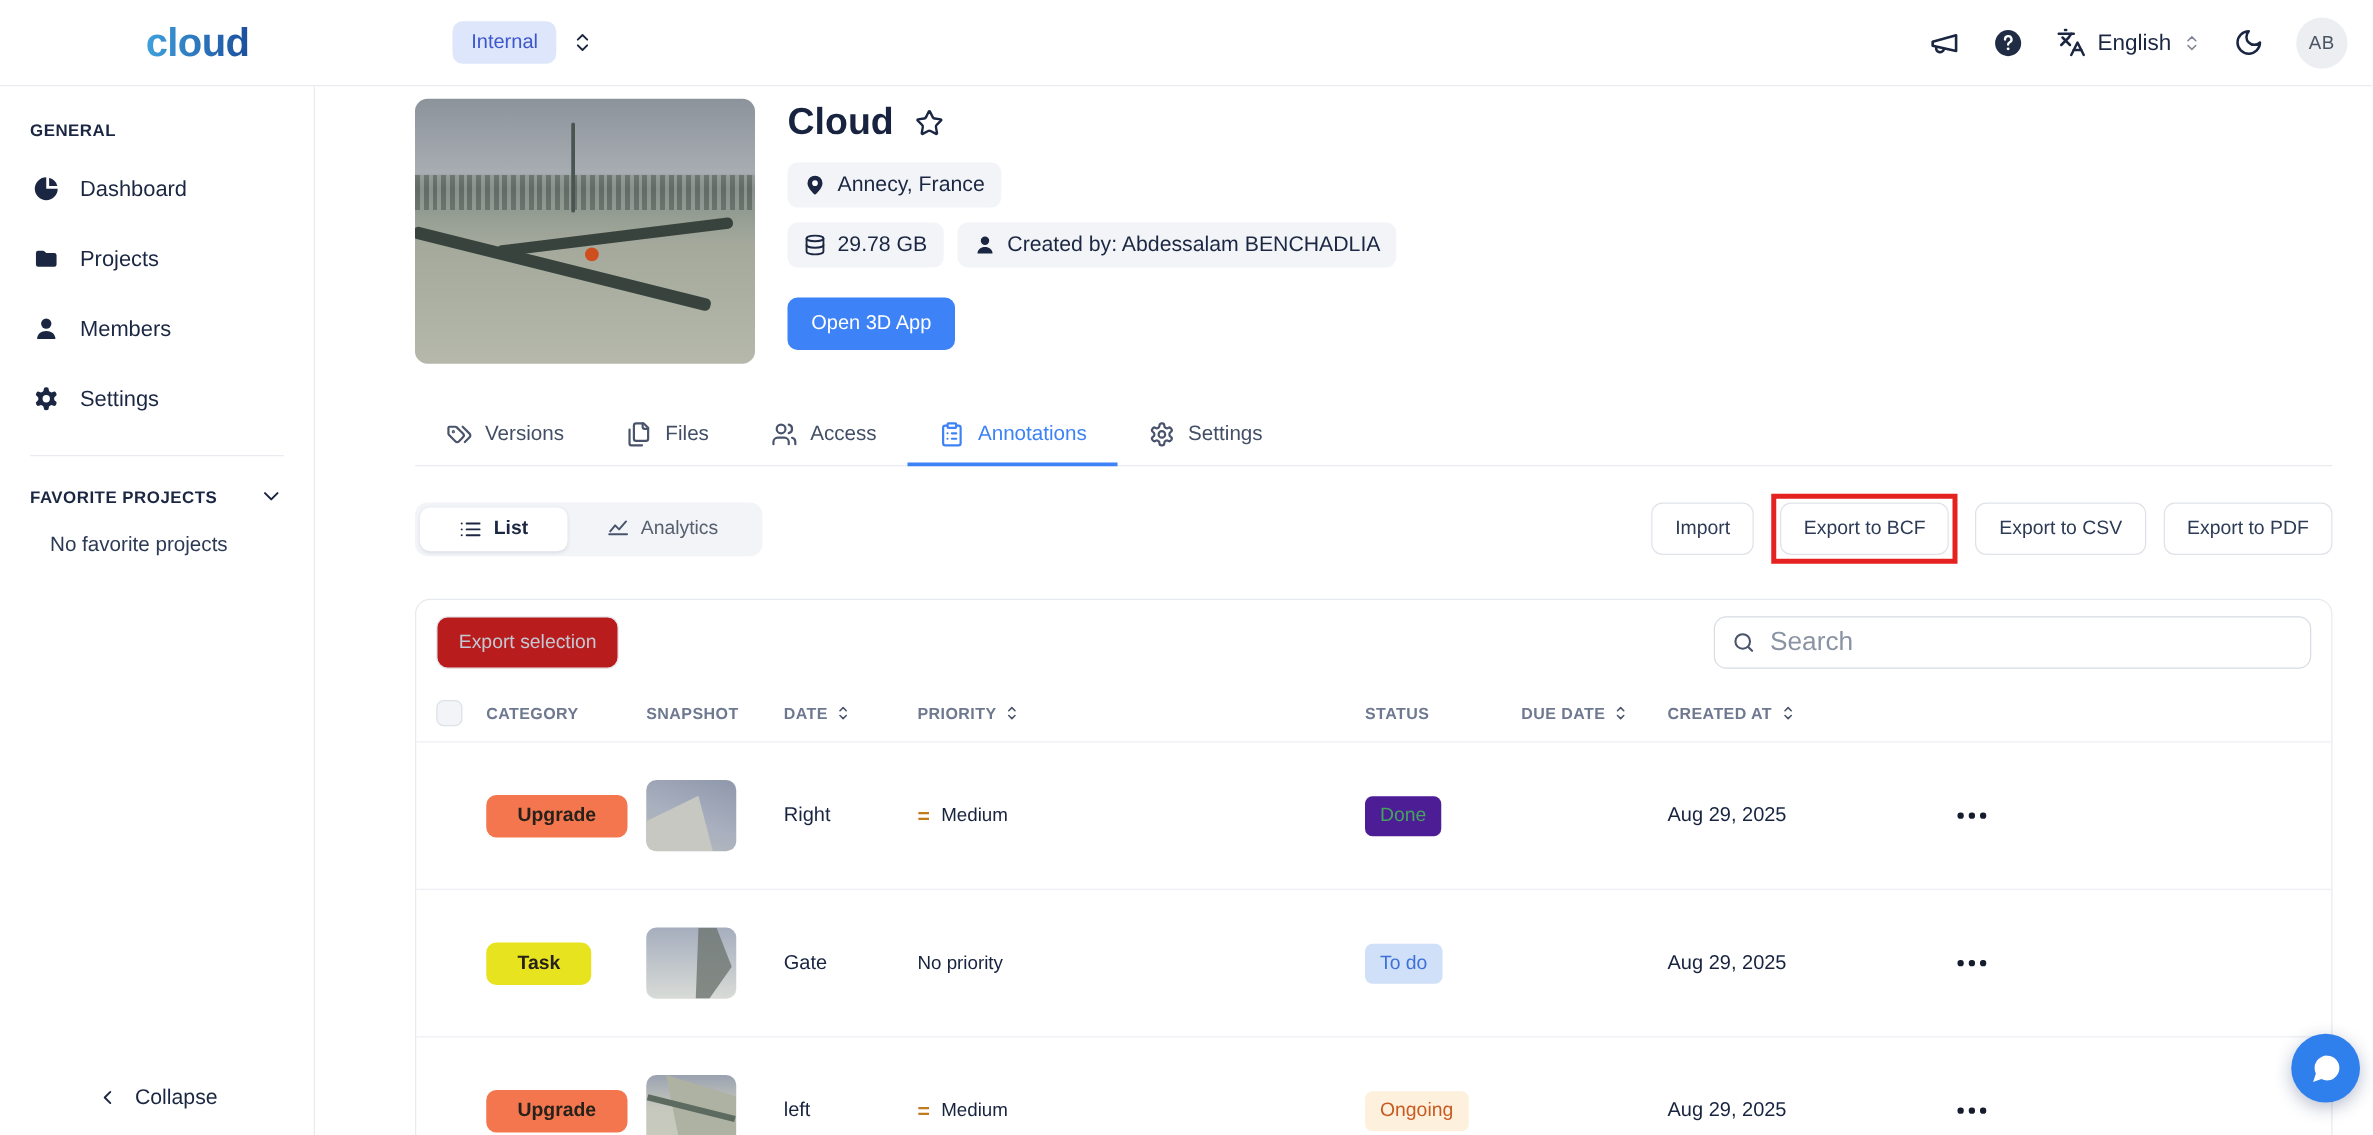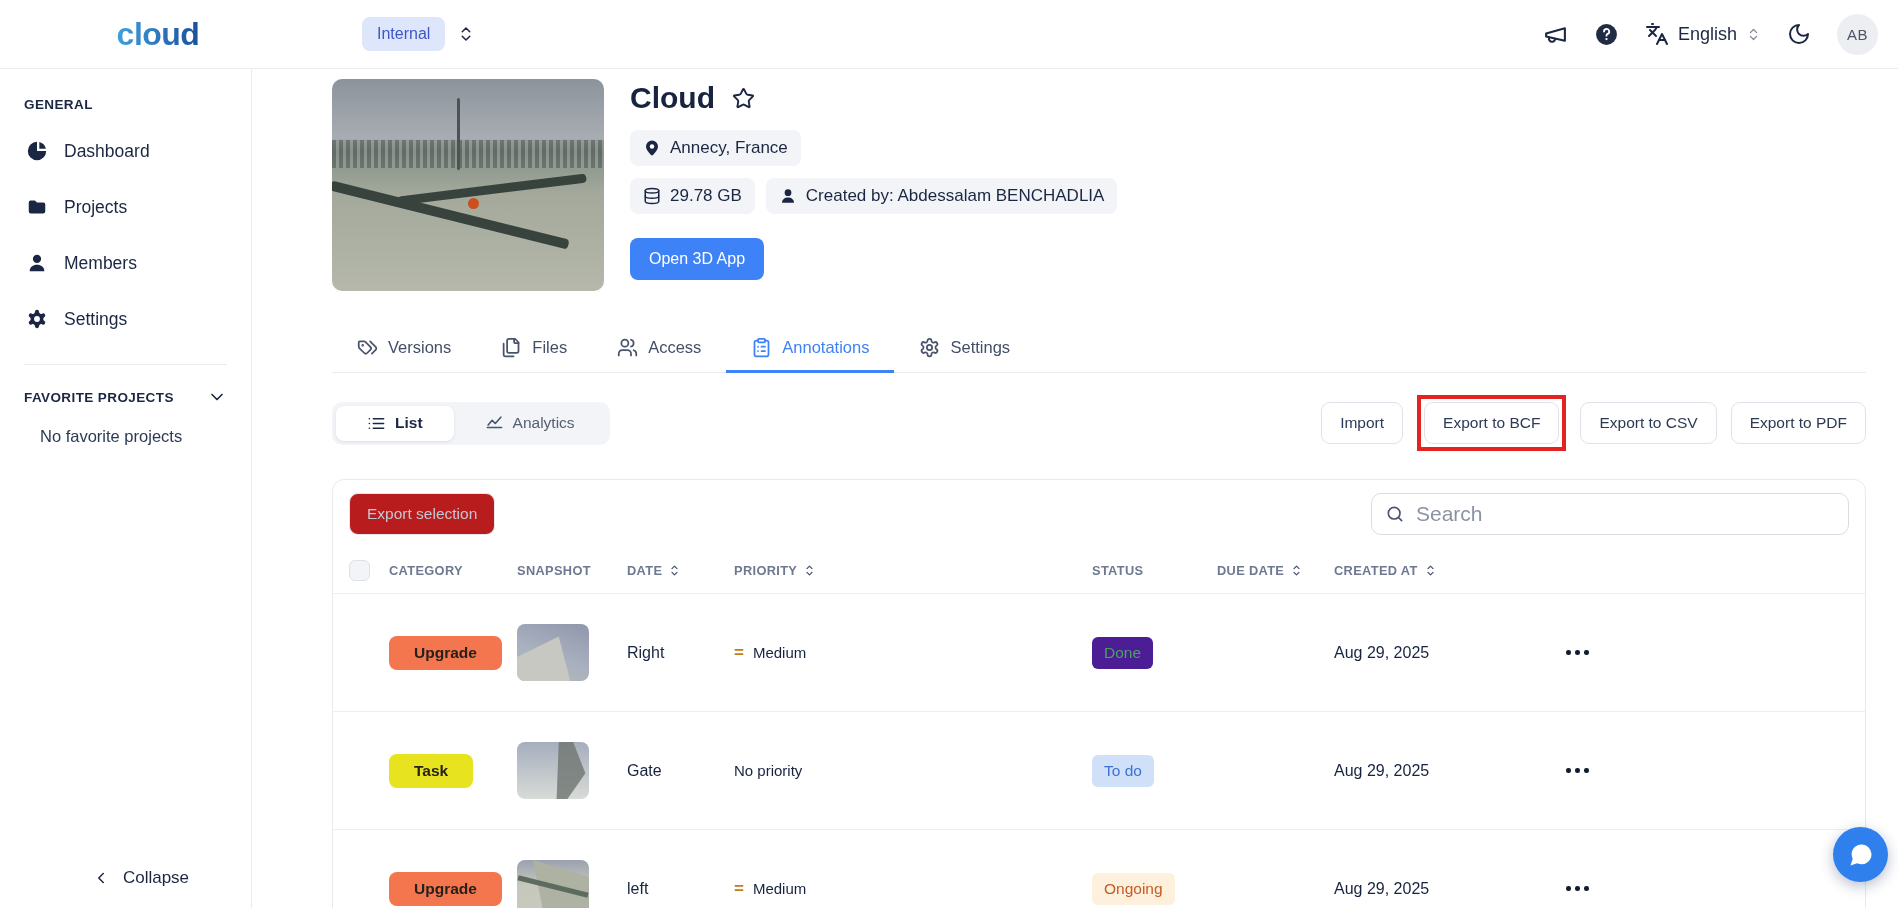--- a/index.html
+++ b/index.html
@@ -22,21 +22,21 @@
   .avatar { width:41px; height:41px; border-radius:50%; background:#eceef2; display:flex; align-items:center; justify-content:center; font-size:15px; color:#4b5563; letter-spacing:.5px; }
 
   
   .sidebar { position:absolute; top:69px; left:0; bottom:0; width:252px; border-right:1px solid #e9ebf0; padding:28px 24px 0; background:#fff; }
   .side-title { font-size:13.5px; font-weight:700; letter-spacing:.4px; color:#1b2742; }
   .side-nav { margin-top:12px; }
   .side-item { display:flex; align-items:center; gap:16px; padding:16px 2px; margin:2px 0; font-size:17.5px; font-weight:500; cursor:pointer; border-radius:8px; }
   .side-divider { border-top:1px solid #e9ebf0; margin:18px 0 22px; }
   .fav-header { display:flex; align-items:center; justify-content:space-between; cursor:pointer; }
   .fav-empty { margin-top:20px; padding-left:16px; font-size:16.5px; font-weight:500; color:#2c3a55; }
-  .collapse { position:absolute; bottom:20px; left:15px; width:100%; display:flex; align-items:center; justify-content:center; gap:13px; font-size:17px; font-weight:500; cursor:pointer; }
+  .collapse { position:absolute; bottom:20px; left:0; width:100%; display:flex; align-items:center; justify-content:center; gap:13px; font-size:17px; font-weight:500; cursor:pointer; }
 
   
   .main { position:absolute; top:69px; left:316px; right:0; bottom:0; padding:10px 32px 0 16px; }
   .proj { display:flex; gap:26px; }
   .thumb { width:272px; height:212px; border-radius:10px; position:relative; overflow:hidden; flex:none;
     background:linear-gradient(180deg,#8d939b 0%,#a7adb2 28%,#737d78 34%,#8f988f 40%,#a4a99c 55%,#b5b8ab 100%); }
   .thumb .fence { position:absolute; top:29%; left:0; right:0; height:13%; background:repeating-linear-gradient(90deg,#5c665f 0 4px,#8f9892 4px 7px); opacity:.75; }
   .thumb .pipe { position:absolute; background:#39433d; border-radius:4px; }
   .thumb .p1 { width:90%; height:10px; top:62%; left:-2%; transform:rotate(14deg); }
   .thumb .p2 { width:70%; height:9px; top:50%; left:24%; transform:rotate(-7deg); }

